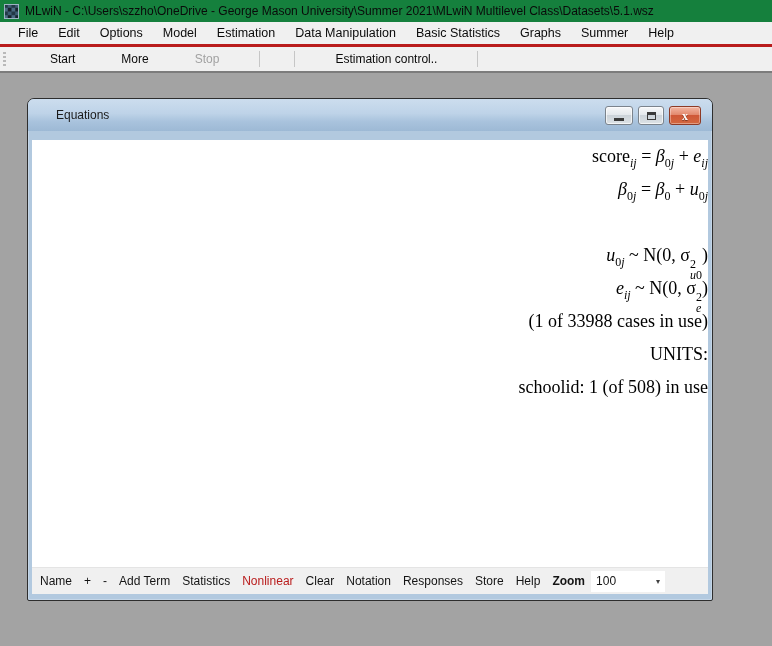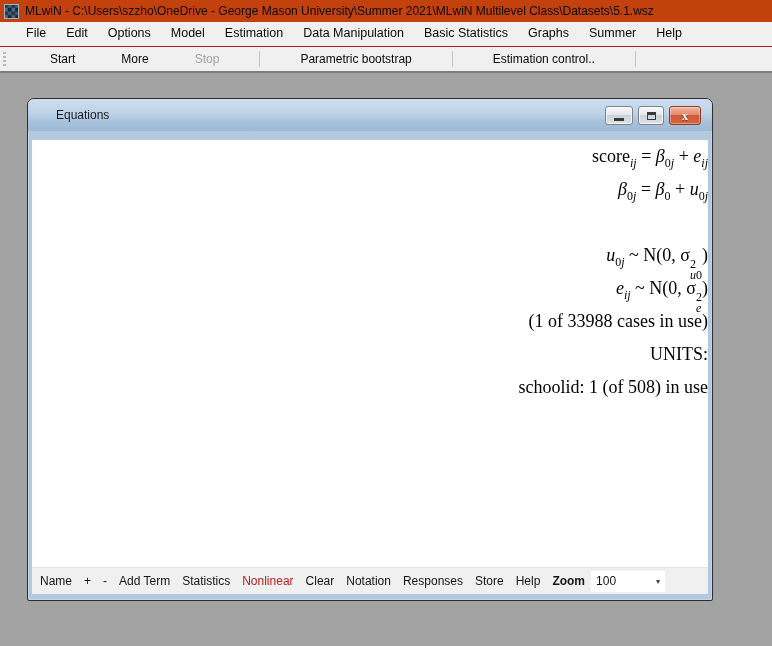--- a/index.html
+++ b/index.html
@@ -1,35 +1,35 @@
 <!DOCTYPE html>
 <html><head>
 <meta charset="utf-8">
 <style>
   * { margin:0; padding:0; box-sizing:border-box; }
   html,body { width:772px; height:646px; overflow:hidden; }
   body { font-family:"Liberation Sans", sans-serif; background:#a3a3a3; }
 
   
   .titlebar {
-    height:22px; background:#c2410c; display:flex; align-items:center;
+    height:22px; background:#15803d; display:flex; align-items:center;
     padding-left:4px; gap:6px;
   }
   .app-icon {
     width:15px; height:15px; flex:0 0 auto;
     background:
       conic-gradient(#3d5d73 25%, #18242e 0 50%, #4a6b82 0 75%, #233946 0);
     background-size:7.5px 7.5px;
     outline:1px solid #9db3c2; outline-offset:-1px;
   }
   .title-text { font-size:12px; color:#0a0a0a; white-space:nowrap; }
 
   .menubar {
-    height:25px; background:#f0f0f0; display:flex; align-items:flex-start;
-    padding-left:16px; border-bottom:1px solid #b91c1c;
+    height:25px; background:#f0f0f0; display:flex; align-items:flex-end;
+    padding-left:8px; border-bottom:3px solid #b91c1c;
   }
   .menu-item { font-size:12.5px; color:#0a0a0a; padding:4px 10px; cursor:default; }
 
   .toolbar {
     height:24px; background:#f0f0f0; display:flex; align-items:center;gap:28px;
   }
   .grip {
     width:3px; height:15px; margin:0 7px 0 3px;
     background:repeating-linear-gradient(#b9b9b9 0 2px, #f0f0f0 2px 4px);
   }
@@ -134,21 +134,20 @@
     <span class="menu-item">Summer</span>
     <span class="menu-item">Help</span>
   </div>
 
   <div class="toolbar">
     <span class="grip"></span>
     <span class="tb-item">Start</span>
     <span class="tb-item">More</span>
     <span class="tb-item disabled">Stop</span>
     <span class="tb-sep"></span>
-    <span class="tb-item">Parametric bootstrap</span>
     <span class="tb-sep"></span>
     <span class="tb-item">Estimation control..</span>
     <span class="tb-sep"></span>
   </div>
 
   <div class="mdi">
 
     <div class="eq-window">
 
       <div class="eq-titlebar">

